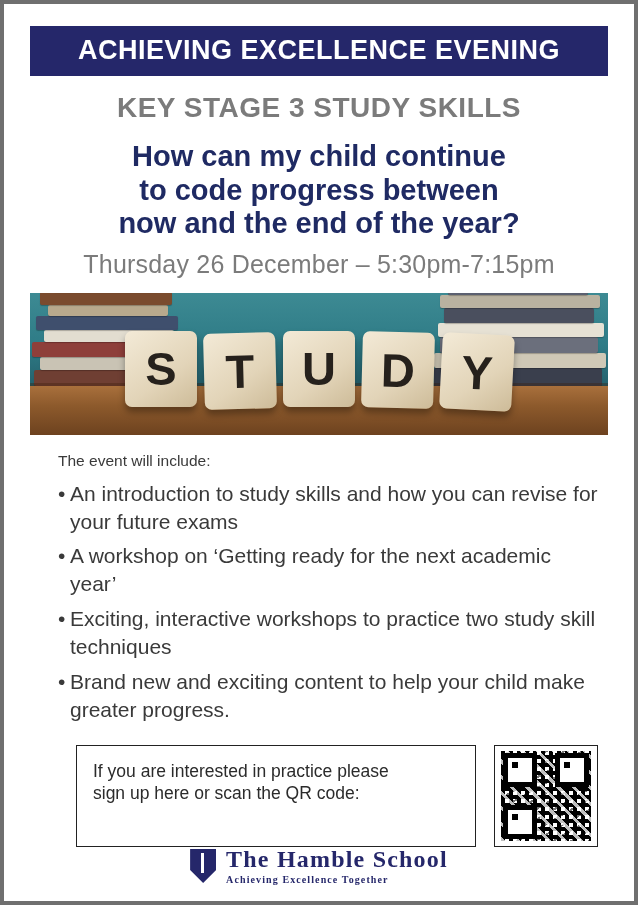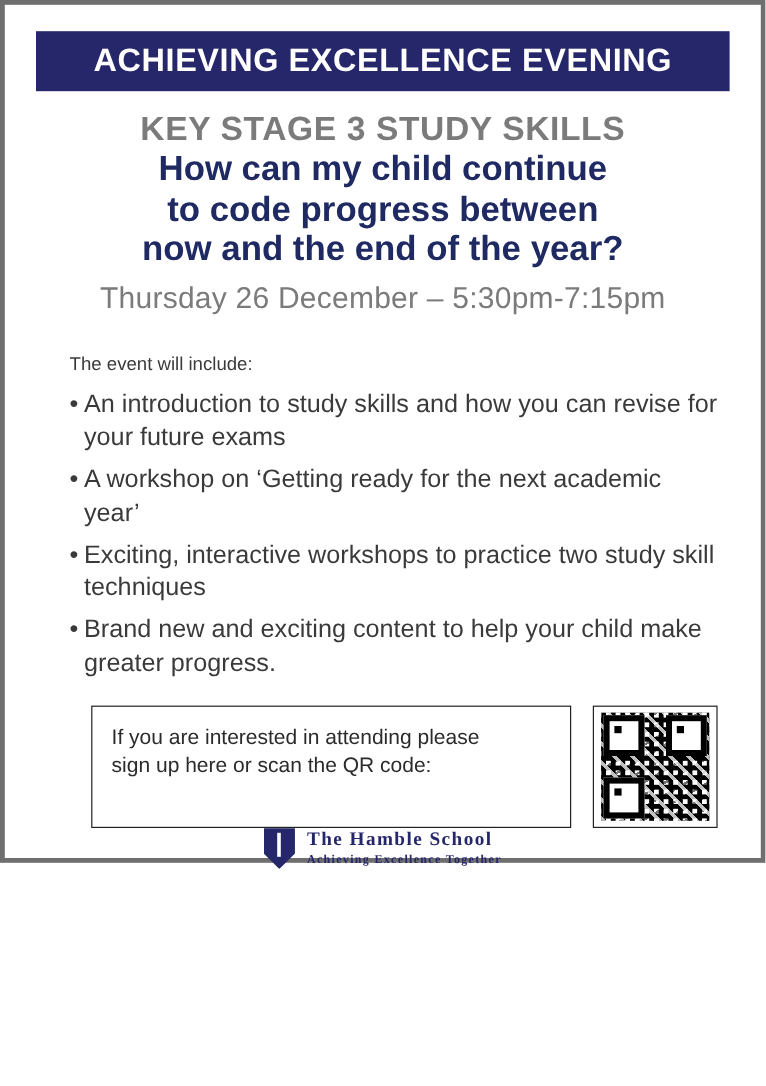--- a/index.html
+++ b/index.html
@@ -9,21 +9,21 @@
   }
   body {
     width: 638px;
     height: 905px;
     font-family: "Liberation Sans", sans-serif;
     overflow: hidden;
   }
   .poster {
     position: relative;
     width: 638px;
-    height: 719px;
+    height: 905px;
     box-sizing: border-box;
     background: #ffffff;
     border: 4px solid #6f6f6f;
   }
   .inner {
     position: absolute;
     left: 0; top: 0; right: 0; bottom: 0;
     padding: 22px 26px 10px 26px;
     box-sizing: border-box;
     display: flex;
@@ -48,21 +48,21 @@
     letter-spacing: 0.5px;
     margin-top: 16px;
     text-transform: uppercase;
   }
   .headline {
     text-align: center;
     color: #1f2a63;
     font-weight: bold;
     font-size: 29px;
     line-height: 1.16;
-    margin-top: 1px;
+    margin-top: 16px;
     padding: 0 4px;
   }
   .datetime {
     text-align: center;
     color: #7b7b7b;
     font-size: 25px;
     margin-top: 9px;
     letter-spacing: 0.2px;
   }
   .photo {
@@ -241,21 +241,21 @@
   .crest:after {
     content: "";
     position: absolute;
     left: 11px; top: 4px;
     width: 3px; height: 20px;
     background: #ffffff;
   }
   .school-name {
     color: #25276a;
     font-family: "Liberation Serif", serif;
-    font-size: 16px;
+    font-size: 24px;
     font-weight: bold;
     letter-spacing: 1.2px;
     line-height: 1;
   }
   .school-tag {
     color: #25276a;
     font-family: "Liberation Serif", serif;
     font-size: 10px;
     letter-spacing: 1.1px;
     margin-top: 3px;
@@ -319,21 +319,21 @@
     <ul class="bullets">
       <li>An introduction to study skills and how you can revise for your future exams</li>
       <li>A workshop on ‘Getting ready for the next academic year’</li>
       <li>Exciting, interactive workshops to practice two study skill techniques</li>
       <li>Brand new and exciting content to help your child make greater progress.</li>
     </ul>
 
     <div class="cta">
       <div class="cta-box">
         <div class="cta-text">
-          <div>If you are interested in attending please</div>
+          <div>If you are interested in practice please</div>
           <div>sign up here or scan the QR code:</div>
         </div>
       </div>
       <div class="qr-box">
         <div class="qr">
           <span class="eye tl">
               <i></i>
             </span>
           <span class="eye tr">
               <i></i>

